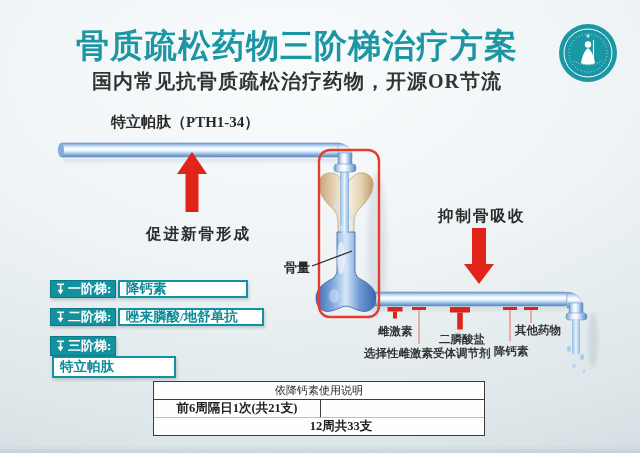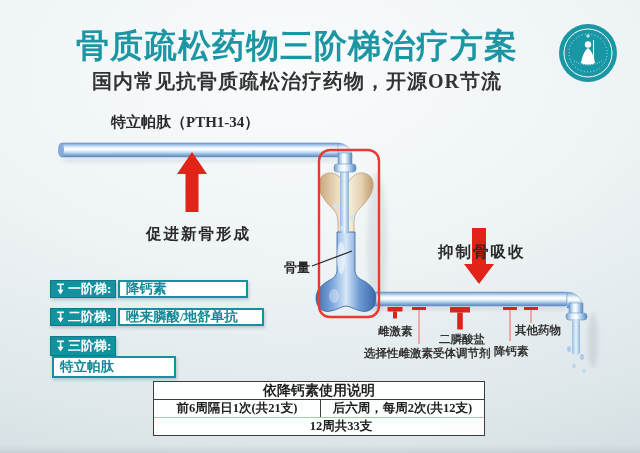--- a/index.html
+++ b/index.html
@@ -14,21 +14,21 @@
     left:0;top:24px;width:594px;text-align:center;
     font-size:33px;font-weight:bold;color:#1d96a4;letter-spacing:1px;
     text-shadow:0 1px 1px rgba(255,255,255,.8);
   }
   .subtitle{
     left:0;top:68px;width:594px;text-align:center;
     font-size:20px;font-weight:bold;color:#333;letter-spacing:1px;
   }
   .lbl-pth{left:111px;top:113px;font-size:15px;}
   .lbl-promote{left:146px;top:224px;font-size:15.5px;letter-spacing:2px;}
-  .lbl-inhibit{left:438px;top:206px;font-size:15.5px;letter-spacing:2px;margin-top:36px;}
+  .lbl-inhibit{left:438px;top:206px;font-size:15.5px;letter-spacing:2px;}
   .lbl-bone{left:284px;top:259px;font-size:13px;}
   .drug{font-size:11.5px;color:#333;font-weight:bold;}
   .d-estrogen{left:378px;top:324px;}
   .d-serm{left:364px;top:346px;}
   .d-bisph{left:439px;top:332px;}
   .d-calcitonin{left:494px;top:344px;}
   .d-others{left:515px;top:323px;}
   .step-row{position:absolute;left:50px;display:flex;height:18px;}
   .step-key{
     width:66px;background:#12919e;color:#fff;display:flex;align-items:center;
@@ -41,21 +41,21 @@
     font-weight:bold;font-size:13.5px;display:flex;align-items:center;
     padding:0 6px;box-sizing:border-box;white-space:nowrap;
     box-shadow:1px 2px 3px rgba(90,110,120,.3);
   }
   .w1{width:130px;} .w2{width:146px;} .w3{width:124px;}
   .usage-table{
     left:153px;top:381px;width:332px;box-sizing:border-box;
     border:1.5px solid #3c3c3c;background:rgba(255,255,255,.93);
     color:#1e1e1e;text-align:center;
   }
-  .ut-header{font-size:14px;font-weight:bold;line-height:17px;border-bottom:1px solid #3c3c3c;}
+  .ut-header{font-size:11px;font-weight:normal;line-height:17px;border-bottom:1px solid #3c3c3c;}
   .ut-mid{display:flex;border-bottom:1px solid #fca5a5;}
   .ut-cell{font-size:12.5px;font-weight:bold;line-height:17px;box-sizing:border-box;}
   .ut-c1{width:167px;border-right:1px solid #3c3c3c;}
   .ut-c2{flex:1;}
   .ut-total{font-size:12.5px;font-weight:bold;line-height:17px;margin-left:44px;}
   .bottom-band{left:0;right:0;bottom:0;height:8px;
     background:linear-gradient(to bottom,rgba(0,0,0,0),rgba(110,130,140,.16));}
 </style>
 </head>
 <body>
@@ -245,19 +245,18 @@
       </svg>
       <span>三阶梯:</span>
     </div>
     <div class="step-val w3">特立帕肽</div>
   </div>
 
   <div class="abs usage-table">
     <div class="ut-header">依降钙素使用说明</div>
     <div class="ut-mid">
       <div class="ut-cell ut-c1">前6周隔日1次(共21支)</div>
-      <div class="ut-cell ut-c2">后六周，每周2次(共12支)</div>
     </div>
     <div class="ut-total">12周共33支</div>
   </div>
 
   <div class="abs bottom-band"></div>
 </div>
 
 </body></html>

